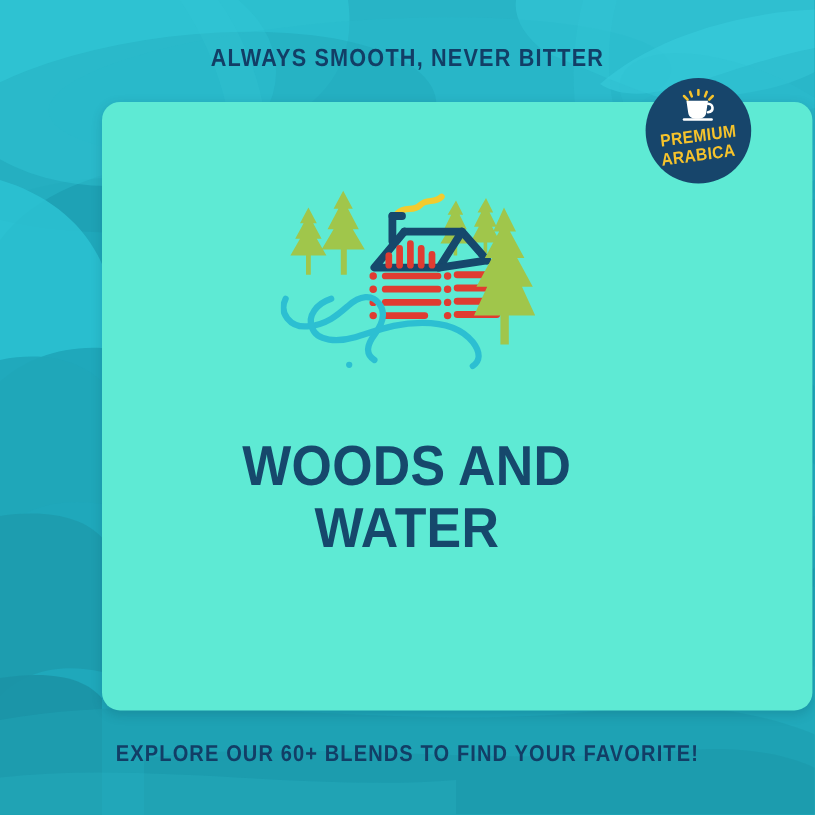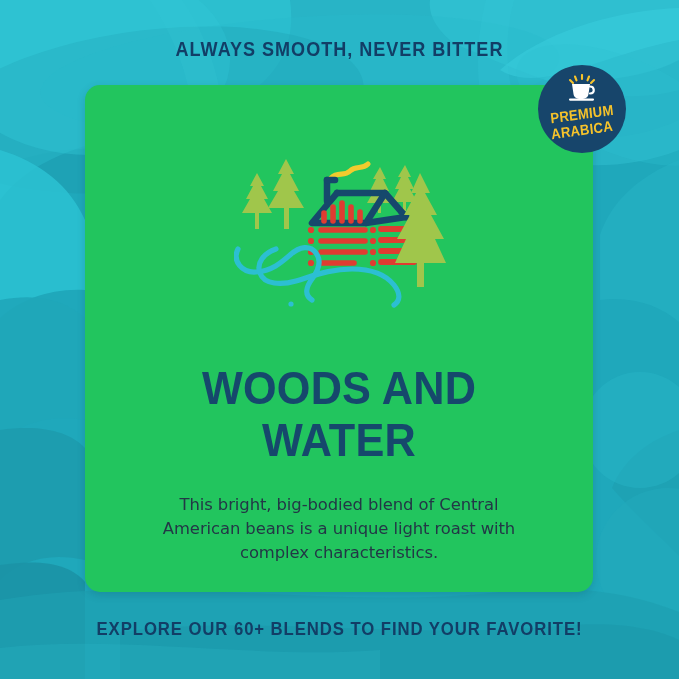--- a/index.html
+++ b/index.html
@@ -51,23 +51,23 @@
   #footline {
     top: 618px;
     font-size: 19px;
   }
 
   
   #card {
     position: absolute;
     left: 85px;
     top: 85px;
-    width: 508px;
+    width: 592px;
     height: 507px;
-    background: #22c55e;
+    background: #5eead4;
     border-radius: 15px;
     box-shadow: 0 3px 9px rgba(8, 58, 74, 0.18);
   }
 
   
   #illustration {
     position: absolute;
     left: 149px;
     top: 60px;
     width: 212px;
@@ -266,21 +266,20 @@
                  C167,149 166,156 160,160"></path>
         <circle cx="57" cy="159" r="2.6" fill="#2cbfd2" stroke="none"></circle>
       </g>
     </svg>
 
     <div id="card-title">
       <div>WOODS AND</div>
       <div>WATER</div>
     </div>
 
-    <div id="card-desc">This bright, big-bodied blend of Central American beans is a unique light roast with complex characteristics.</div>
   </div>
 
   <div id="badge">
     <div id="badge-circle"></div>
     <svg id="badge-cup" viewBox="0 0 36 27">
 
       <g stroke="#f6c32b" stroke-width="2.1" stroke-linecap="round">
         <path d="M18,1 L18,5"></path>
         <path d="M11,2.5 L12.5,6.3"></path>
         <path d="M25,2.5 L23.5,6.3"></path>

